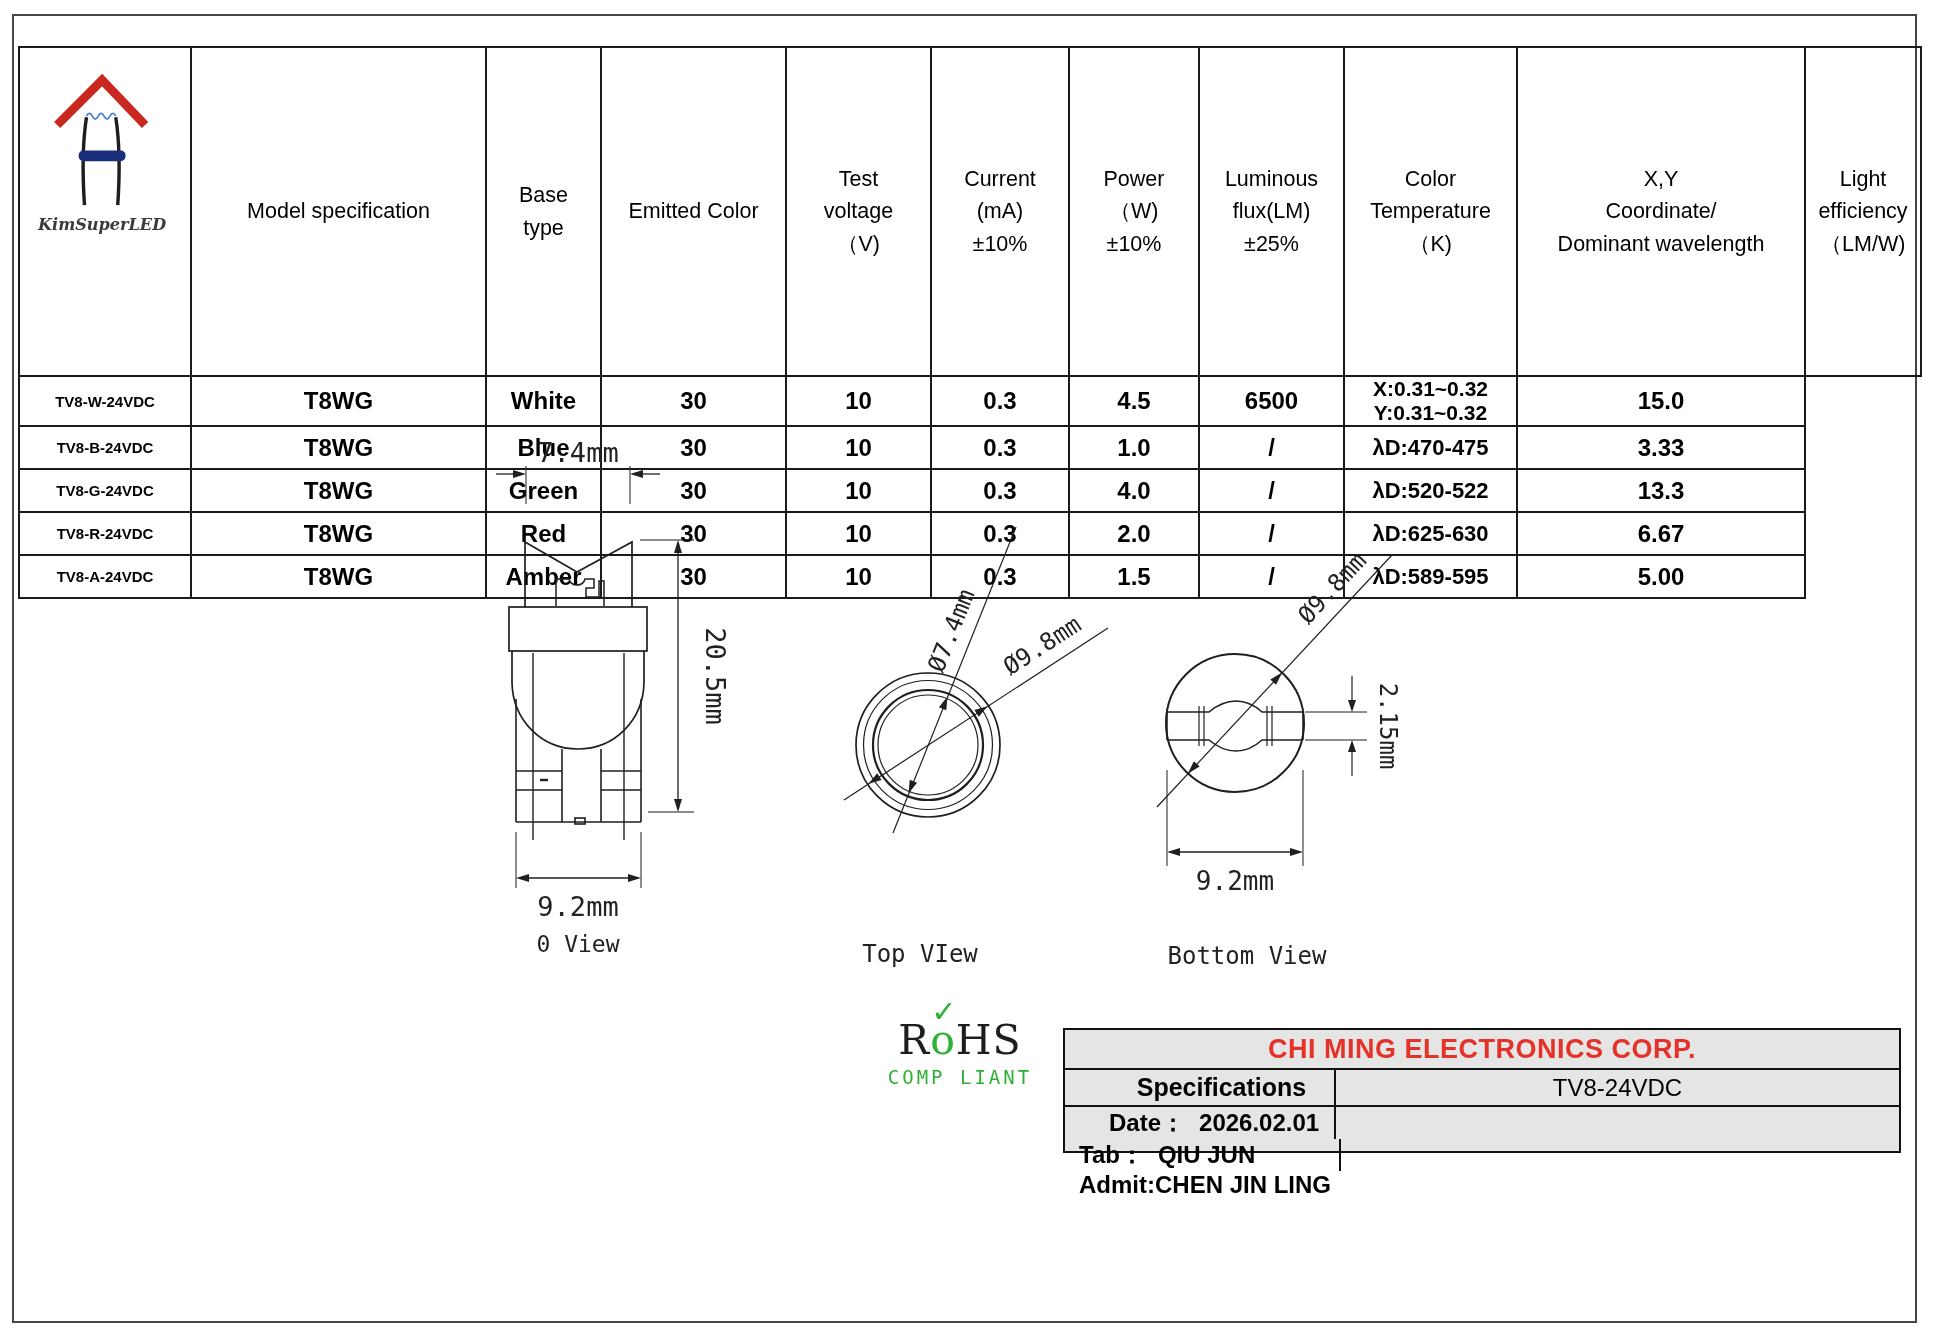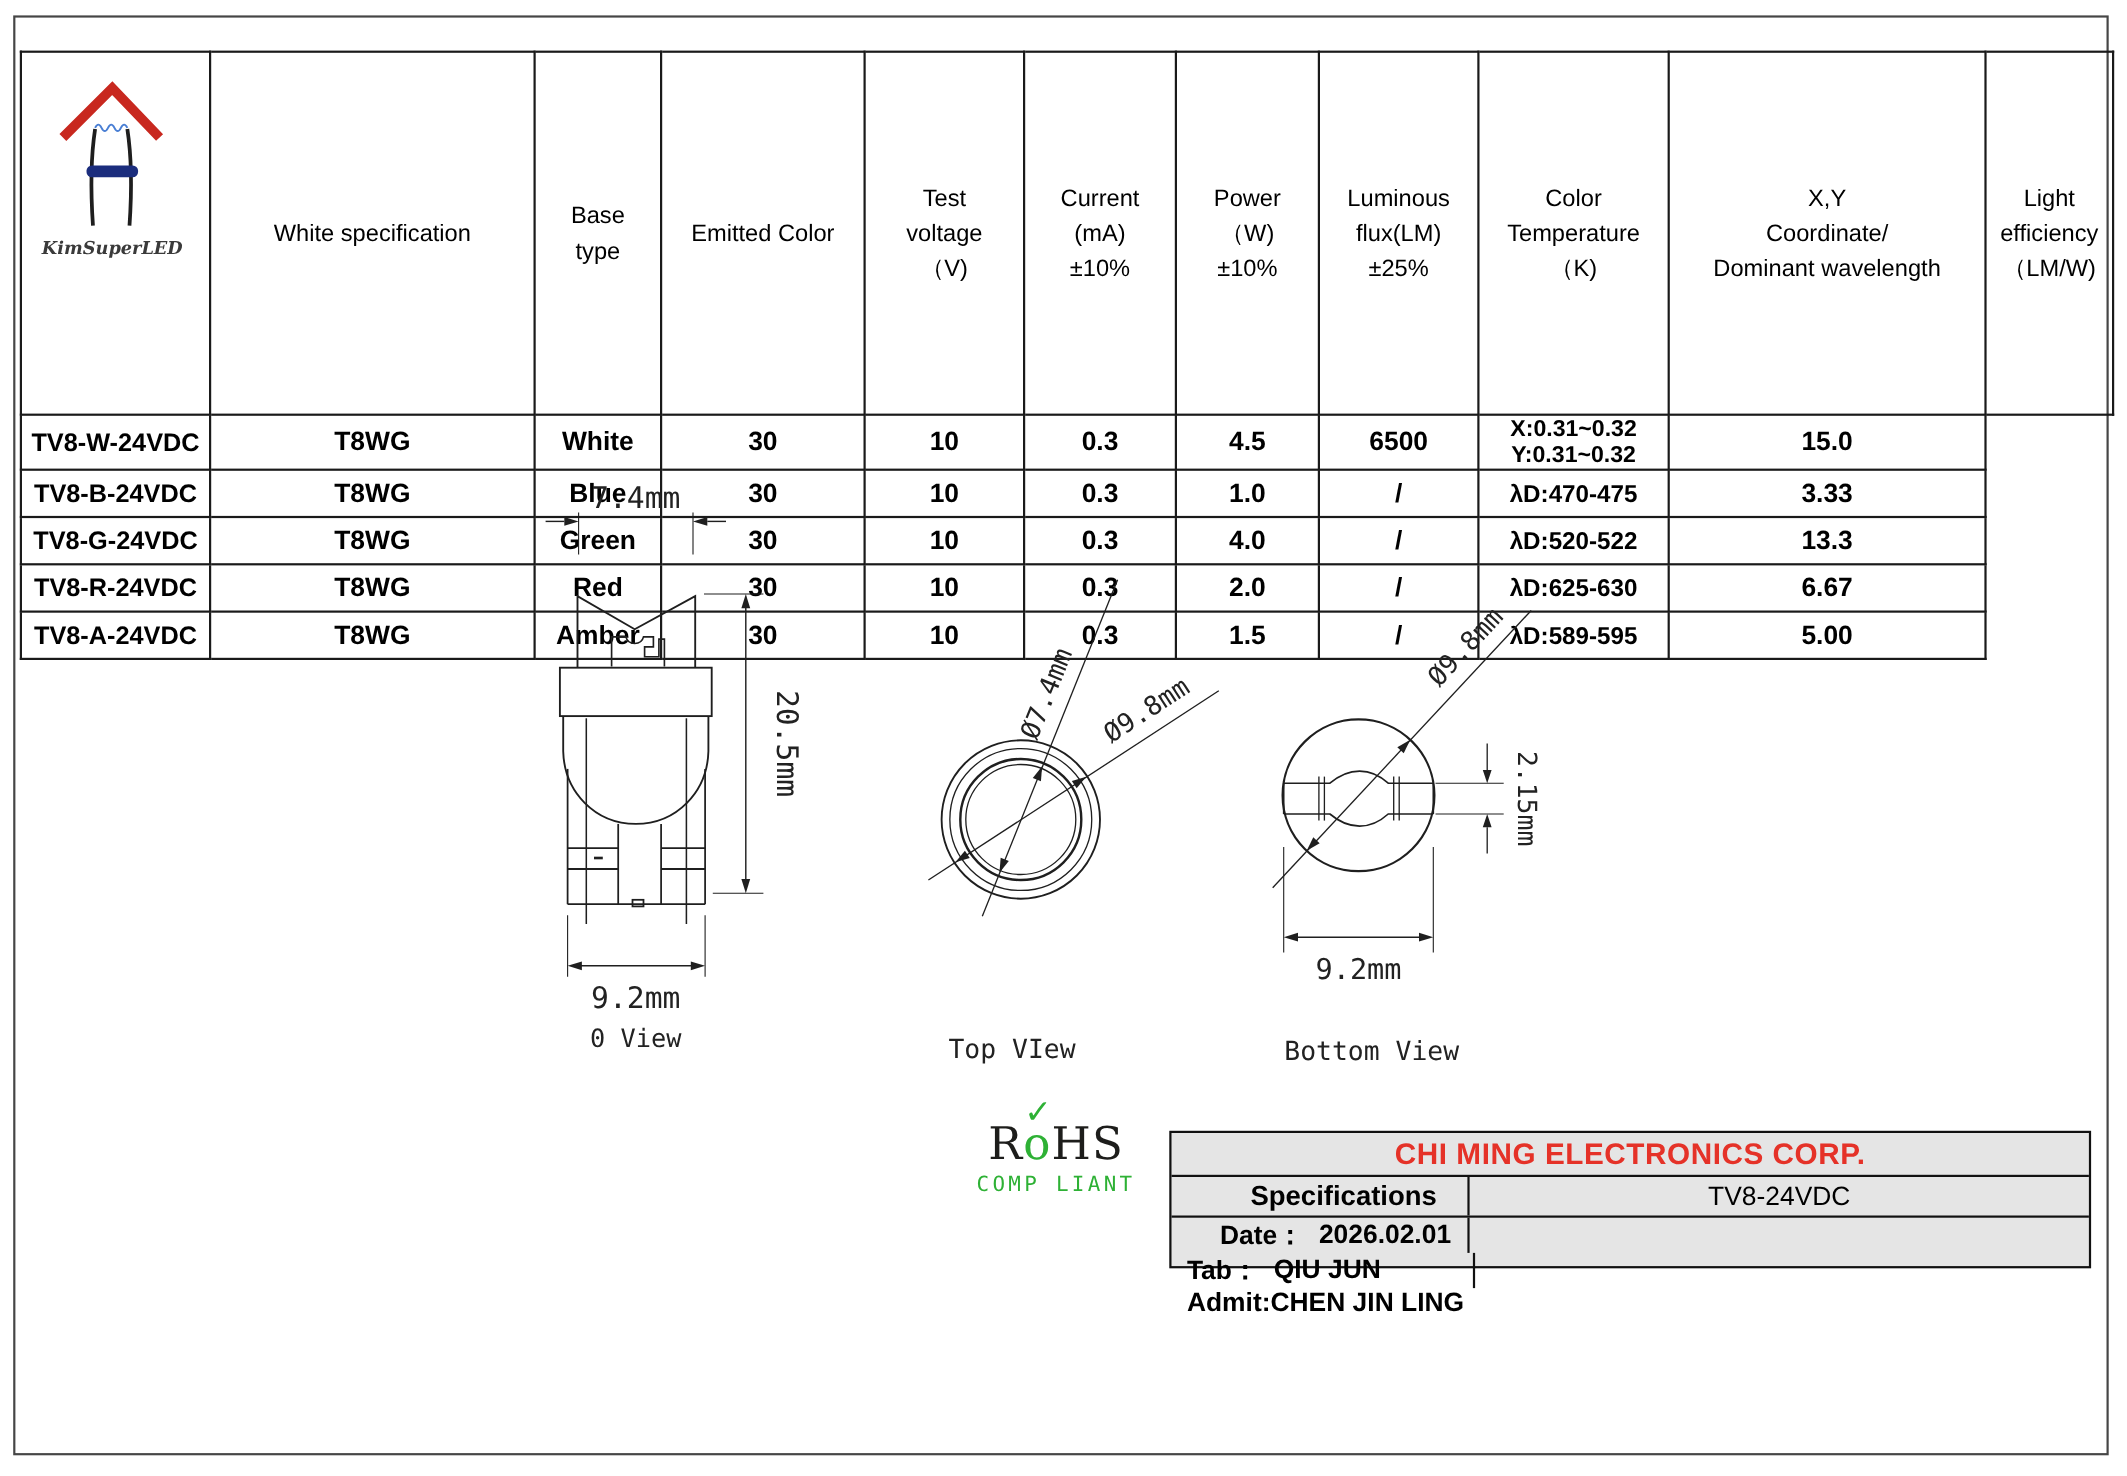--- a/index.html
+++ b/index.html
@@ -7,21 +7,21 @@
   .page-border{position:absolute;left:12px;top:14px;width:1901px;height:1305px;border:2px solid #464646;}
 
   
   table.spec{position:absolute;left:18px;top:46px;width:1902px;border-collapse:collapse;table-layout:fixed;}
   table.spec td,table.spec th{border:2px solid #1a1a1a;text-align:center;vertical-align:middle;padding:0 2px;overflow:hidden;}
   table.spec thead tr{height:112px;}
   table.spec tbody tr{height:43px;}
   .hdr{font-size:21.5px;font-weight:400;line-height:1.5;}
   .hdr .ln{display:block;}
   td.val{font-size:24px;font-weight:600;}
-  td.model{font-size:23px;font-weight:600;}
+  td.model{font-size:15px;font-weight:600;}
   td.xy{font-size:21px;font-weight:600;}
   td.lam{font-size:22px;font-weight:600;}
   .logo-cell{vertical-align:top;}
 
   
   .draw{position:absolute;}
   .draw text{font-family:"DejaVu Sans Mono",monospace;fill:#222;}
   .draw path,.draw line,.draw circle,.draw rect{stroke:#1f1f1f;fill:none;}
   .draw polygon{fill:#1f1f1f;stroke:none;}
 
@@ -74,21 +74,21 @@
       <svg width="168" height="323" viewBox="0 0 172 327">
         <path d="M36,77 L82,31 L126,77" stroke="#c8281f" stroke-width="9" fill="none"></path>
         <path d="M66,68 q3,-6 6,0 q3,6 6,0 q3,-6 6,0 q3,6 6,0 q3,-6 6,0" stroke="#4a7fd4" stroke-width="1.8" fill="none"></path>
         <path d="M66,69 C62,95 62,130 64,159" stroke="#1e1e1e" stroke-width="3.5" fill="none"></path>
         <path d="M96,69 C100,95 100,130 98,159" stroke="#1e1e1e" stroke-width="3.5" fill="none"></path>
         <rect x="58" y="103" width="48" height="11" rx="5" fill="#1b2d7d"></rect>
         <text x="82" y="185" text-anchor="middle" font-family="DejaVu Serif,serif" font-style="italic" font-weight="bold" font-size="16.5" fill="#3a3a3a">KimSuperLED</text>
       </svg>
     </td>
     <th class="hdr">
-          <span class="ln">White specification</span>
+          <span class="ln">Model specification</span>
         </th>
     <th class="hdr">
           <span class="ln">Base</span>
           <span class="ln">type</span>
         </th>
     <th class="hdr">
           <span class="ln">Emitted Color</span>
         </th>
     <th class="hdr">
           <span class="ln">Test</span>

